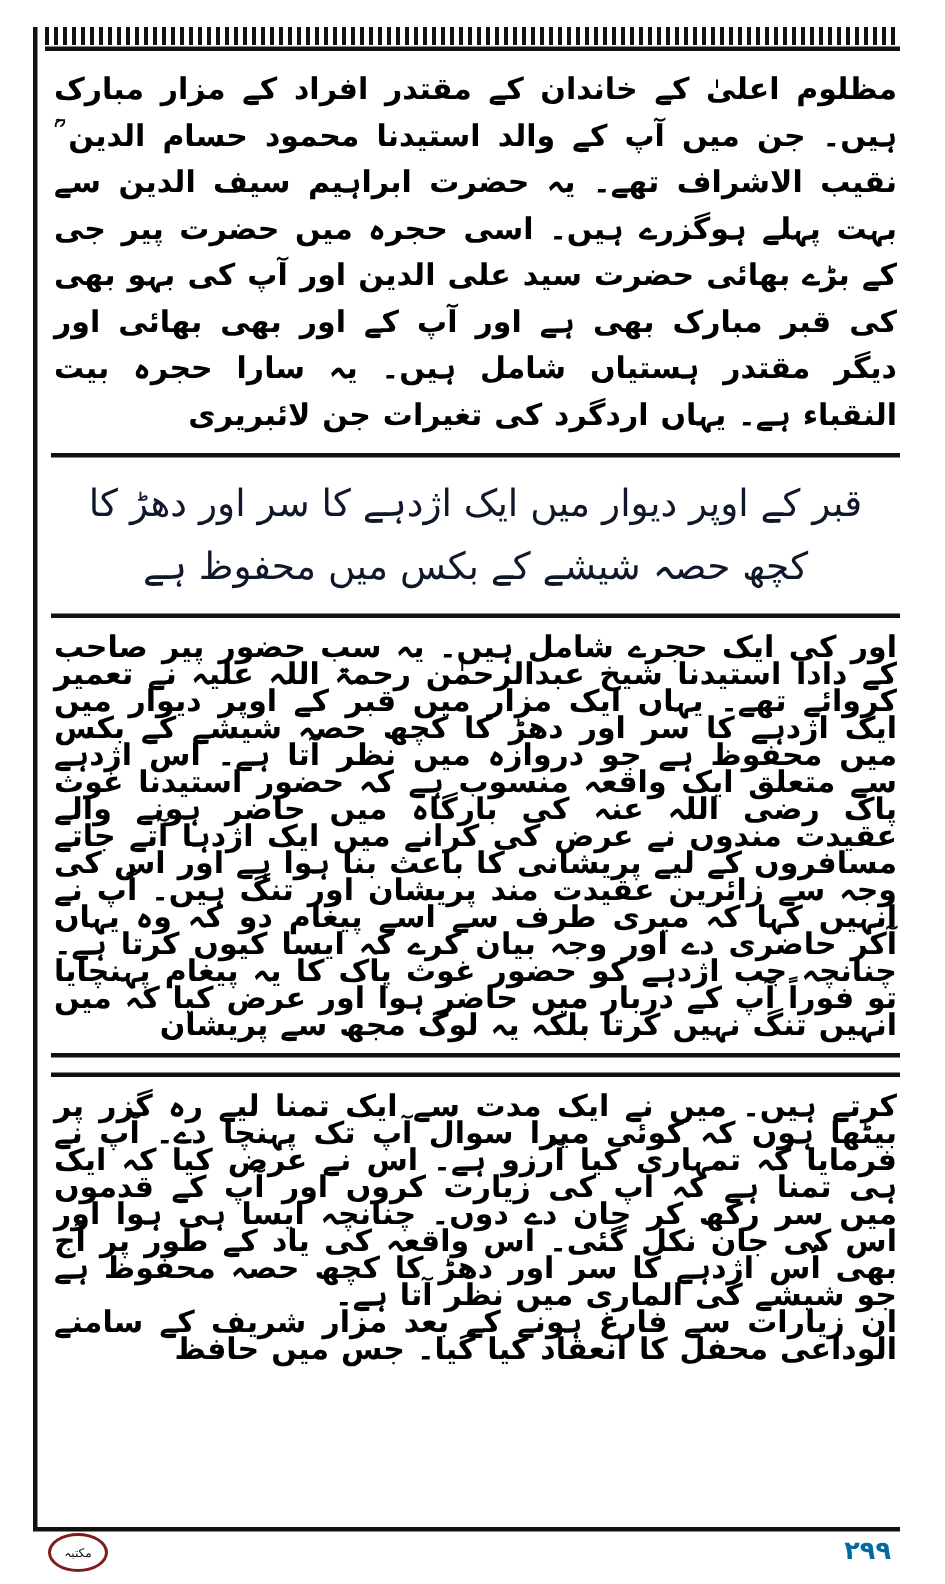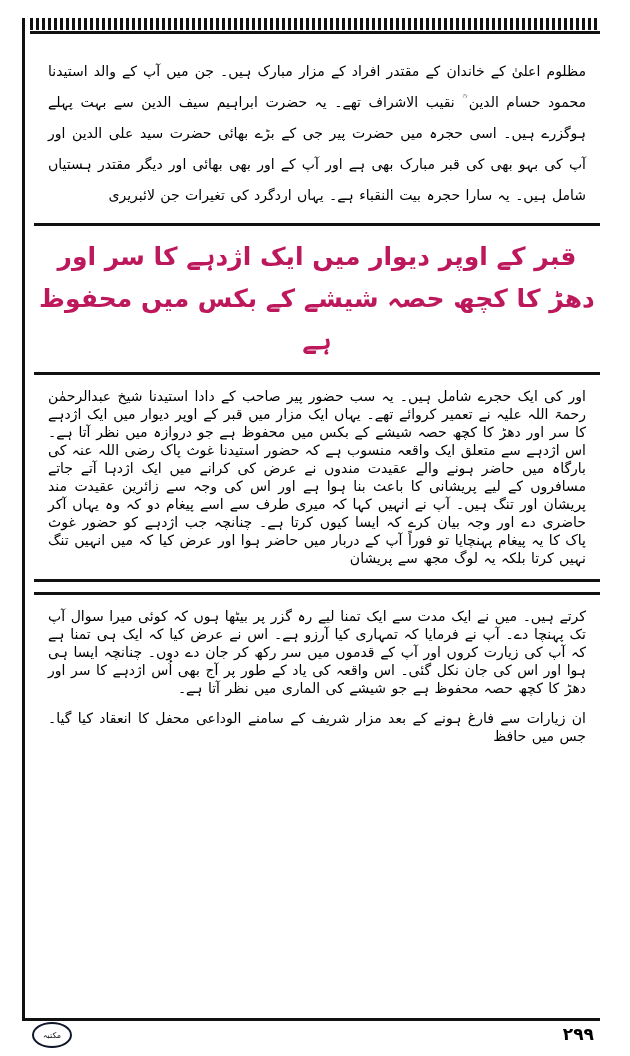--- a/index.html
+++ b/index.html
@@ -66,46 +66,47 @@
     width: 566px;
     height: 968px;
   }
 
   
   .para {
     direction: rtl;
     text-align: justify;
     text-align-last: right;
     font-family: "DejaVu Sans", sans-serif;
-    font-size: 14px;
+    font-size: 20px;
     line-height: 31px;
     letter-spacing: 0px;
     word-spacing: 1px;
     color: #000;
-    margin: 12px;
+    margin: 0;
     padding: 0 2px;
+    font-weight: bold;
   }
   .para.tight { line-height: 18px; }
 
   .divider {
     width: 100%;
     height: 3px;
     background: #111;
     margin: 10px 0 10px 0;
   }
 
   
   .heading {
     direction: rtl;
     text-align: center;
     font-family: "DejaVu Sans", sans-serif;
-    font-weight: bold;
+    font-weight: normal;
     font-size: 26px;
     line-height: 40px;
-    color: #be185d;
+    color: #0f172a;
     margin: 6px 0 6px 0;
     letter-spacing: 0px;
   }
   .heading.two-line { font-size: 25px; line-height: 42px; }
 
   
   .footer {
     position: absolute;
     left: 22px;
     top: 1022px;
@@ -113,33 +114,33 @@
     height: 30px;
   }
   .page-number {
     position: absolute;
     right: 6px;
     top: 2px;
     font-family: "DejaVu Sans", sans-serif;
     font-size: 17px;
     font-weight: bold;
     direction: rtl;
-    color: #000000;
+    color: #0369a1;
   }
   .seal {
     position: absolute;
     left: 10px;
     top: 0px;
     width: 40px;
     height: 26px;
   }
   .seal-oval {
     width: 40px;
     height: 26px;
-    border: 2px solid #0f172a;
+    border: 2px solid #7f1d1d;
     border-radius: 50%;
     display: flex;
     align-items: center;
     justify-content: center;
     box-sizing: border-box;
   }
   .seal-text {
     font-size: 8px;
     direction: rtl;
     line-height: 9px;

